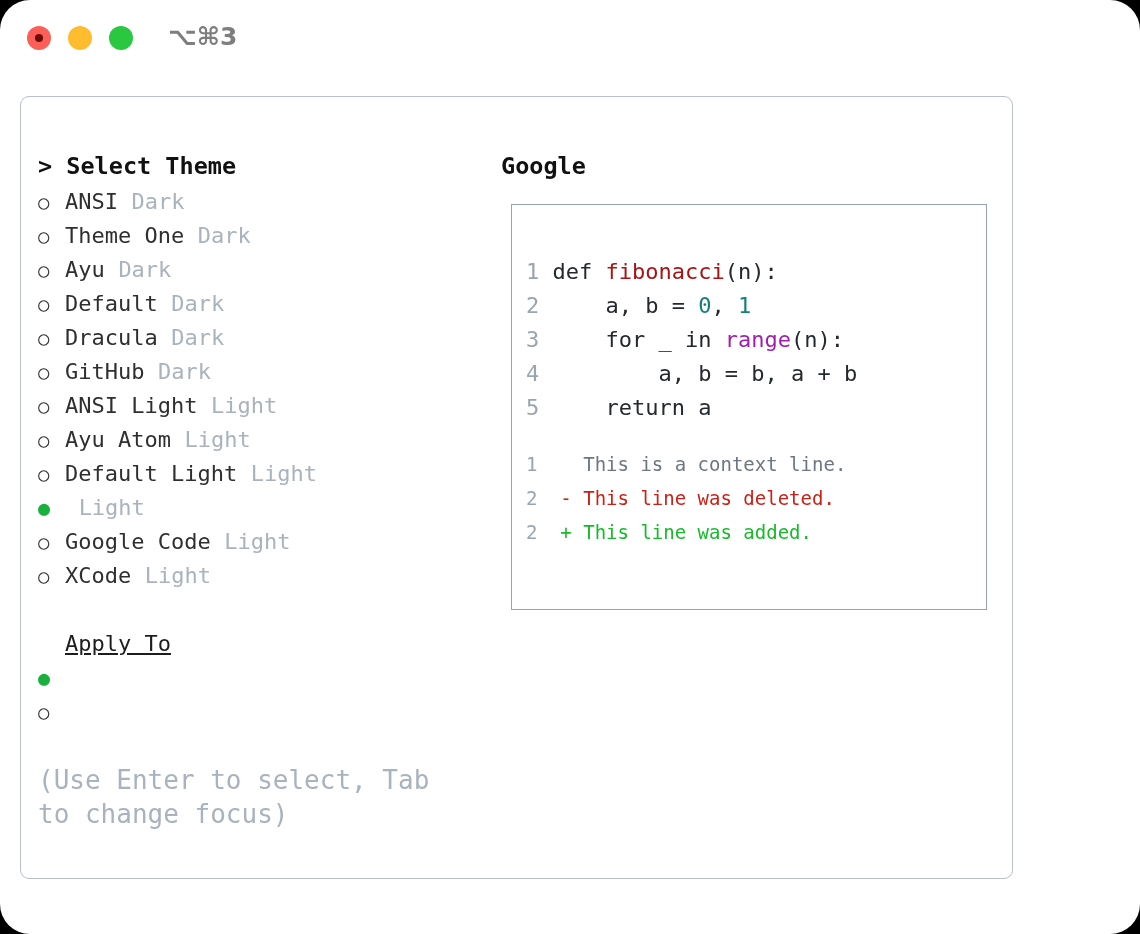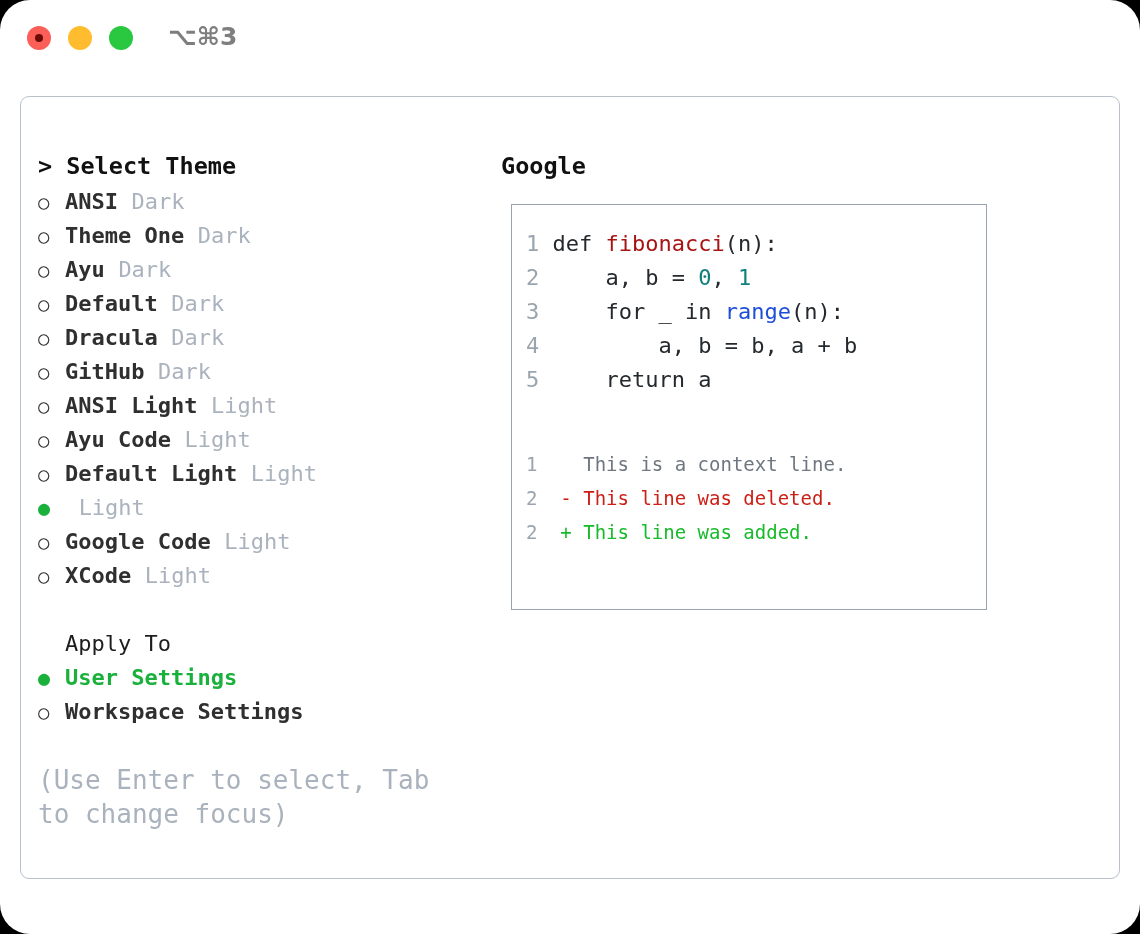--- a/index.html
+++ b/index.html
@@ -67,21 +67,21 @@
     color: #7e7e7e;
     letter-spacing: 0px;
     font-family: "DejaVu Sans", "Liberation Sans", sans-serif;
   }
 
   
   .panel {
     position: absolute;
     left: 20px;
     top: 96px;
-    width: 1100px;
+    width: 993px;
     height: 783px;
     border: 1.5px solid #b7c0cb;
     border-radius: 9px;
     box-sizing: border-box;
     background: #ffffff;
   }
 
   
   .left-col {
     position: absolute;
@@ -113,40 +113,40 @@
     font-size: 19px;
     color: #333333;
     line-height: 34px;
   }
   .bullet.sel {
     color: #19b13c;
     font-size: 20px;
   }
   .row .name {
     color: #2f2f2f;
-    font-weight: bold;
   }
   .row.selected .name {
     color: #19b13c;
   }
   .row .variant {
     color: #a9b2bd;
     margin-left: 0.62em;
   }
 
   
   .apply-block {
     margin-top: 34px;
   }
   .apply-title {
     font-size: 22px;
     color: #1d1d1d;
     line-height: 34px;
     padding-left: 27px;
     white-space: pre;
+    text-decoration: underline;
   }
 
   
   .hint {
     margin-top: 34px;
     font-size: 26px;
     line-height: 34px;
     color: #a9b2bd;
     width: 410px;
     white-space: pre-wrap;
@@ -165,32 +165,32 @@
     top: 55px;
     width: 476px;
     height: 406px;
     border: 1.5px solid #97a3b1;
     box-sizing: border-box;
     background: #ffffff;
   }
   .code {
     position: absolute;
     left: 14px;
-    top: 22px;
+    top: 50px;
     font-size: 22px;
     line-height: 34px;
     white-space: pre;
   }
   .code .ln {
     color: #9aa4ae;
   }
   .code .plain   { color: #24292e; }
   .code .fn      { color: #a81414; }
   .code .num     { color: #11807d; }
-  .code .builtin { color: #1d4ed8; }
+  .code .builtin { color: #a21caf; }
 
   .diff {
     position: absolute;
     left: 14px;
     top: 242px;
     font-size: 19px;
     line-height: 34px;
     white-space: pre;
   }
   .diff .ln      { color: #9aa4ae; }
@@ -219,32 +219,32 @@
       <div class="col-title">&gt; Select Theme</div>
 
       <div class="theme-list" id="theme-list">
           <div class="row"><span class="bullet">○</span><span class="name">ANSI</span><span class="variant">Dark</span></div>
           <div class="row"><span class="bullet">○</span><span class="name">Theme One</span><span class="variant">Dark</span></div>
           <div class="row"><span class="bullet">○</span><span class="name">Ayu</span><span class="variant">Dark</span></div>
           <div class="row"><span class="bullet">○</span><span class="name">Default</span><span class="variant">Dark</span></div>
           <div class="row"><span class="bullet">○</span><span class="name">Dracula</span><span class="variant">Dark</span></div>
           <div class="row"><span class="bullet">○</span><span class="name">GitHub</span><span class="variant">Dark</span></div>
           <div class="row"><span class="bullet">○</span><span class="name">ANSI Light</span><span class="variant">Light</span></div>
-          <div class="row"><span class="bullet">○</span><span class="name">Ayu Code</span><span class="variant">Light</span></div>
+          <div class="row"><span class="bullet">○</span><span class="name">Ayu Atom</span><span class="variant">Light</span></div>
           <div class="row"><span class="bullet">○</span><span class="name">Default Light</span><span class="variant">Light</span></div>
           <div class="row selected"><span class="bullet sel">●</span><span class="variant">Light</span></div>
           <div class="row"><span class="bullet">○</span><span class="name">Google Code</span><span class="variant">Light</span></div>
           <div class="row"><span class="bullet">○</span><span class="name">XCode</span><span class="variant">Light</span></div>
         </div>
 
       <div class="apply-block">
         <div class="apply-title">Apply To</div>
         <div id="apply-list">
-            <div class="row selected"><span class="bullet sel">●</span><span class="name">User Settings</span></div>
-            <div class="row"><span class="bullet">○</span><span class="name">Workspace Settings</span></div>
+            <div class="row selected"><span class="bullet sel">●</span></div>
+            <div class="row"><span class="bullet">○</span></div>
           </div>
       </div>
 
       <div class="hint">(Use Enter to select, Tab to change focus)</div>
     </div>
 
     <div class="right-col">
       <div class="col-title">Google</div>
 
       <div class="preview-box">

